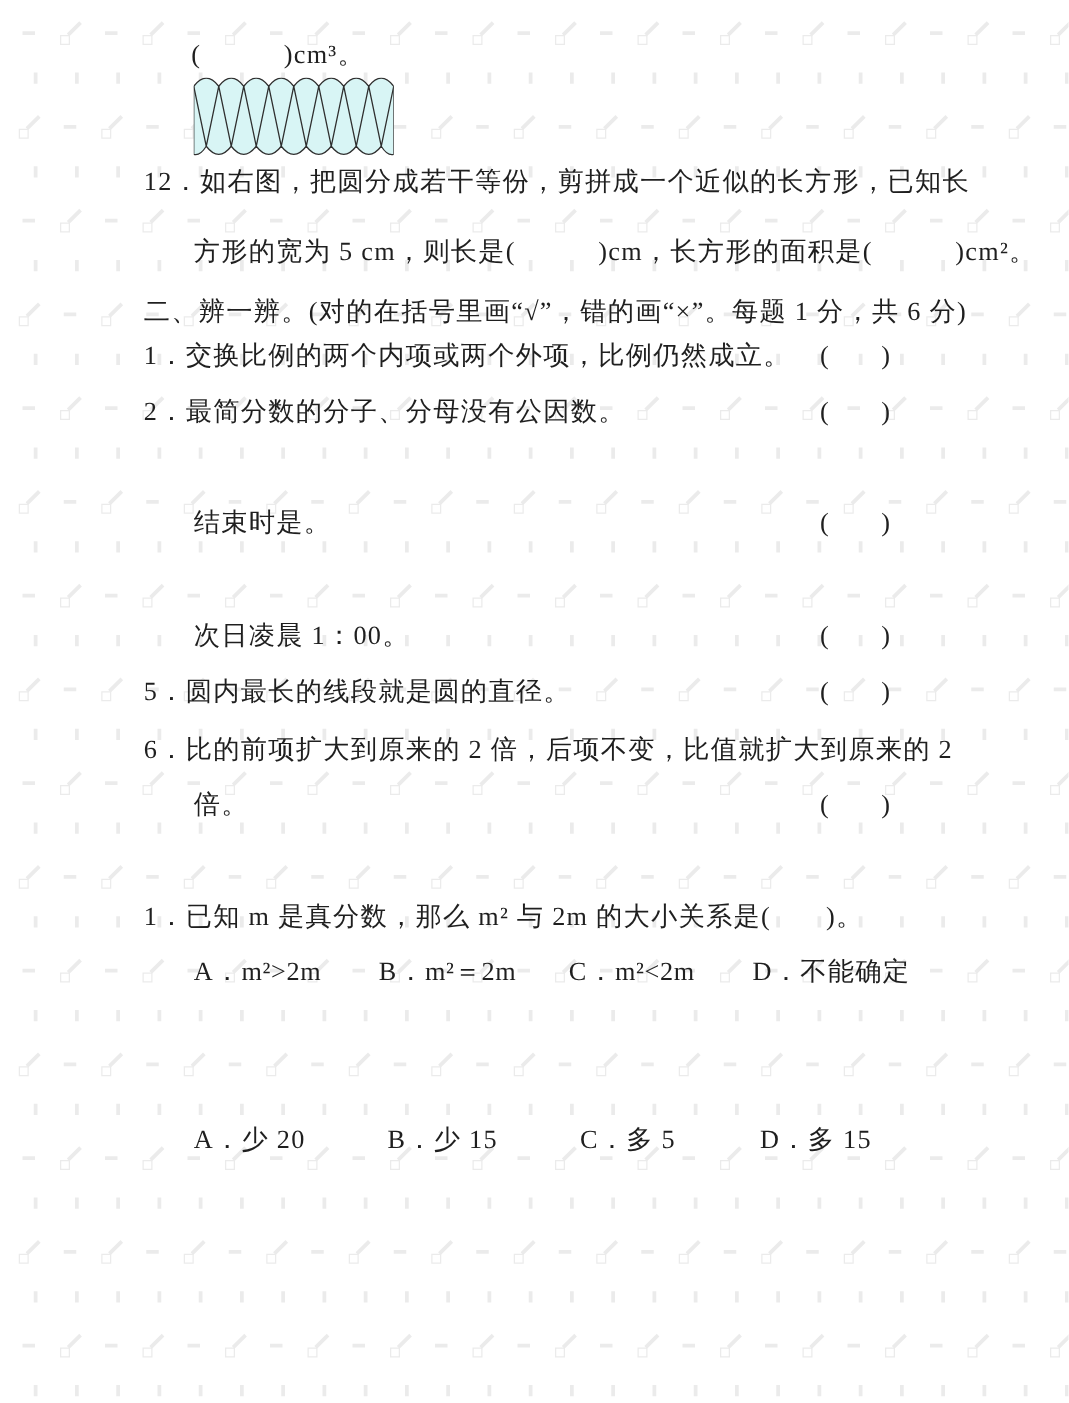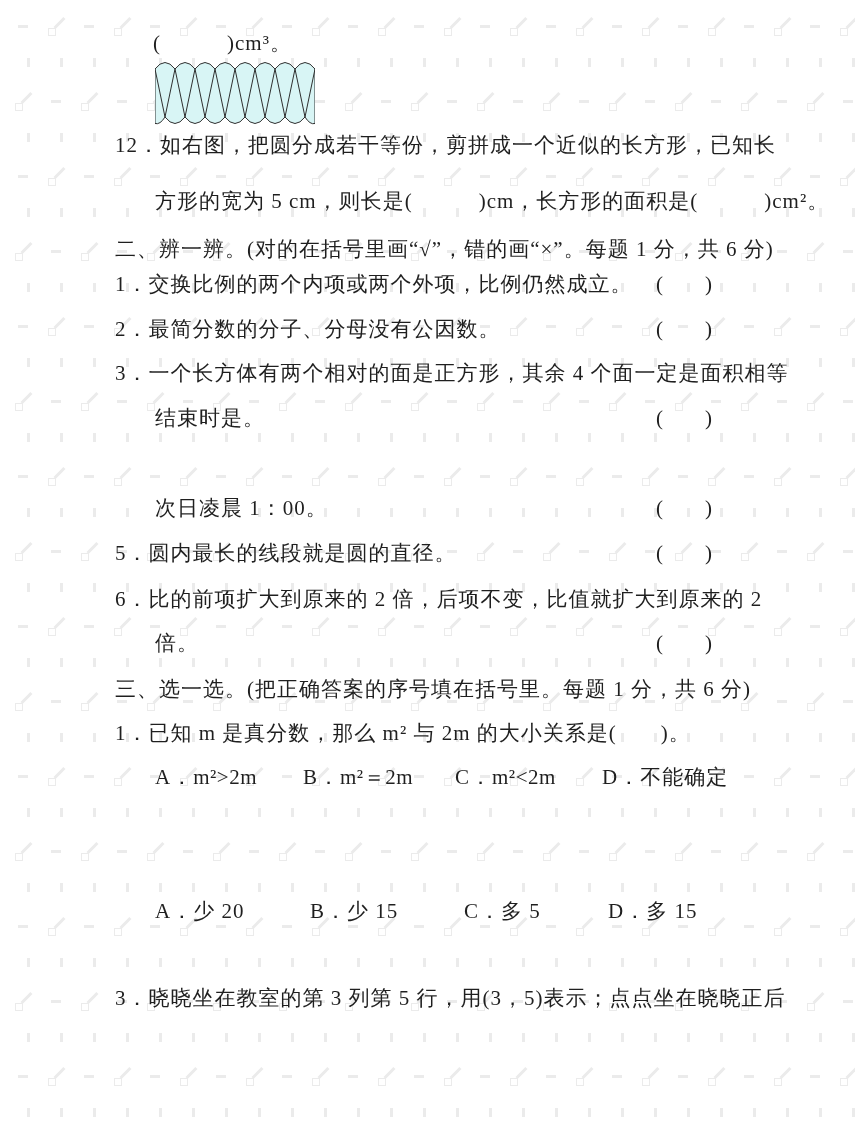--- a/index.html
+++ b/index.html
@@ -1444,48 +1444,45 @@
   <div class="line" style="top:188px;left:155px">方形的宽为 5 cm，则长是(　　　)cm，长方形的面积是(　　　)cm²。</div>
 
   <div class="line" style="top:236px;left:115px">二、辨一辨。(对的在括号里画“√”，错的画“×”。每题 1 分，共 6 分)</div>
 
   <div class="line" style="top:271px;left:115px">1．交换比例的两个内项或两个外项，比例仍然成立。</div>
   <div class="bracket" style="top:271px">(　　)</div>
 
   <div class="line" style="top:316px;left:115px">2．最简分数的分子、分母没有公因数。</div>
   <div class="bracket" style="top:316px">(　　)</div>
 
-  <div class="line" style="top:360px;left:115px">3．一个长方体有两个相对的面是正方形，其余 4 个面一定是面积相等</div>
   <div class="line" style="top:405px;left:155px">结束时是。</div>
   <div class="bracket" style="top:405px">(　　)</div>
 
   <div class="line" style="top:495px;left:155px">次日凌晨 1：00。</div>
   <div class="bracket" style="top:495px">(　　)</div>
 
   <div class="line" style="top:540px;left:115px">5．圆内最长的线段就是圆的直径。</div>
   <div class="bracket" style="top:540px">(　　)</div>
 
   <div class="line" style="top:586px;left:115px">6．比的前项扩大到原来的 2 倍，后项不变，比值就扩大到原来的 2</div>
   <div class="line" style="top:630px;left:155px">倍。</div>
   <div class="bracket" style="top:630px">(　　)</div>
 
-  <div class="line" style="top:676px;left:115px">三、选一选。(把正确答案的序号填在括号里。每题 1 分，共 6 分)</div>
 
   <div class="line" style="top:720px;left:115px">1．已知 m 是真分数，那么 m² 与 2m 的大小关系是(　　)。</div>
 
   <div class="row" style="top:764px">
     <span class="opt" style="left:155px"><span>A．</span><span class="math">m²&gt;2m</span></span>
     <span class="opt" style="left:303px"><span>B．</span><span class="math">m²＝2m</span></span>
     <span class="opt" style="left:455px"><span>C．</span><span class="math">m²&lt;2m</span></span>
     <span class="opt" style="left:602px"><span>D．</span><span>不能确定</span></span>
   </div>
 
 
   <div class="row" style="top:898px">
     <span class="opt" style="left:155px"><span>A．</span><span>少 20</span></span>
     <span class="opt" style="left:310px"><span>B．</span><span>少 15</span></span>
     <span class="opt" style="left:464px"><span>C．</span><span>多 5</span></span>
     <span class="opt" style="left:608px"><span>D．</span><span>多 15</span></span>
   </div>
 
-  <div class="line" style="top:985px;left:115px">3．晓晓坐在教室的第 3 列第 5 行，用(3，5)表示；点点坐在晓晓正后</div>
 
 </div>
 
 </body></html>

